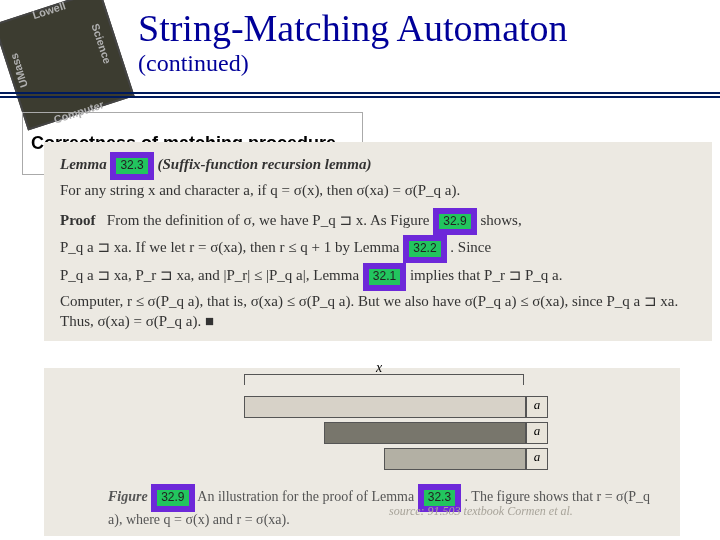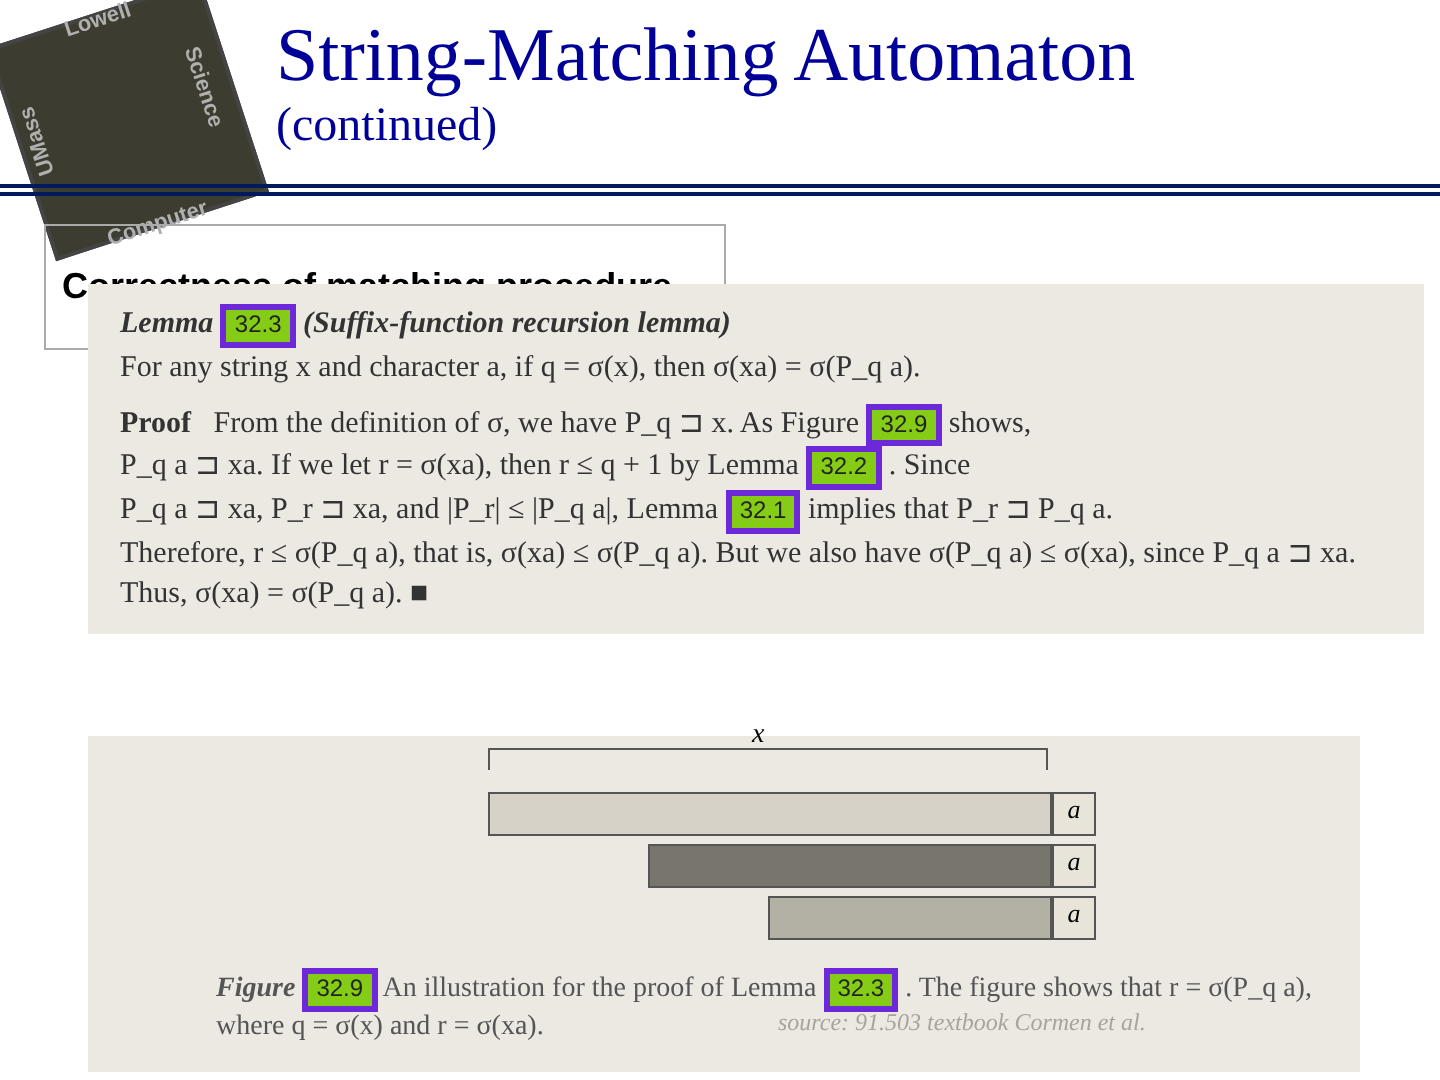--- a/index.html
+++ b/index.html
@@ -9,21 +9,21 @@
   .logo .word{position:absolute;font:bold 11px Arial;color:#b0b0b0;}
   .title{position:absolute;left:138px;top:6px;font-size:38px;font-weight:normal;color:#000099;}
   .subtitle{position:absolute;left:138px;top:50px;font-size:24px;color:#000099;}
   .hr1{position:absolute;left:0;top:92px;width:720px;height:2px;background:#001a5c;}
   .hr2{position:absolute;left:0;top:96px;width:720px;height:2px;background:#001a5c;}
   .section-hd{position:absolute;left:22px;top:112px;font:bold 18px Arial;color:#000;border:1px solid #aaa;padding:20px 8px;}
   .scan{position:absolute;left:44px;top:142px;width:636px;background:#ece9e2;padding:10px 16px;font:15px "Times New Roman";color:#333;line-height:1.35;}
   .scan .lemma-hd{font-style:italic;font-weight:bold;}
   .scan .lemma-nm{font-style:italic;font-weight:bold;}
   .scan .proof-hd{font-weight:bold;}
-  .note{display:inline-block;background:#84cc16;border:3px solid #6d28d9;font:12px Arial;color:#222;padding:0 4px;line-height:1.3;}
+  .note{display:inline-block;background:#22c55e;border:6px solid #6d28d9;font:12px Arial;color:#222;padding:0 4px;line-height:1.3;}
   .fig{position:absolute;left:44px;top:368px;width:636px;height:168px;background:#ece9e2;}
   .fig .x-brace{position:absolute;left:200px;top:6px;width:280px;border-top:1px solid #555;height:10px;}
   .fig .x-brace:before,.fig .x-brace:after{content:"";position:absolute;top:0;width:1px;height:10px;background:#555;}
   .fig .x-brace:before{left:0;} .fig .x-brace:after{right:0;}
   .fig .x-lbl{position:absolute;left:332px;top:-8px;font-style:italic;font-size:14px;}
   .fig .bar{position:absolute;height:20px;border:1px solid #555;}
   .fig .b1{left:200px;top:28px;width:280px;background:#d7d2c8;}
   .fig .a{position:absolute;width:20px;height:20px;border:1px solid #555;background:#e8e4da;left:482px;font:italic 13px serif;text-align:center;}
   .fig .b2{left:280px;top:54px;width:200px;background:#78766c;}
   .fig .b3{left:340px;top:80px;width:140px;background:#b3b0a4;}
@@ -66,21 +66,21 @@
     <div>
       <span>P_q a ⊐ xa. If we let r = σ(xa), then r ≤ q + 1 by Lemma</span>
       <span class="note">32.2</span>
       <span>. Since</span>
     </div>
     <div>
       <span>P_q a ⊐ xa, P_r ⊐ xa, and |P_r| ≤ |P_q a|, Lemma</span>
       <span class="note">32.1</span>
       <span>implies that P_r ⊐ P_q a.</span>
     </div>
-    <div>Therefore, r ≤ σ(P_q a), that is, σ(xa) ≤ σ(P_q a). But we also have σ(P_q a) ≤ σ(xa), since P_q a ⊐ xa. Thus, σ(xa) = σ(P_q a).   ■</div>
+    <div>Computer, r ≤ σ(P_q a), that is, σ(xa) ≤ σ(P_q a). But we also have σ(P_q a) ≤ σ(xa), since P_q a ⊐ xa. Thus, σ(xa) = σ(P_q a).   ■</div>
   </div>
 
   <div class="fig">
     <div class="x-lbl">x</div>
     <div class="x-brace"></div>
     <div class="bar b1"></div>
     <div class="a" style="top:28px;">a</div>
     <div class="bar b2"></div>
     <div class="a" style="top:54px;">a</div>
     <div class="bar b3"></div>

